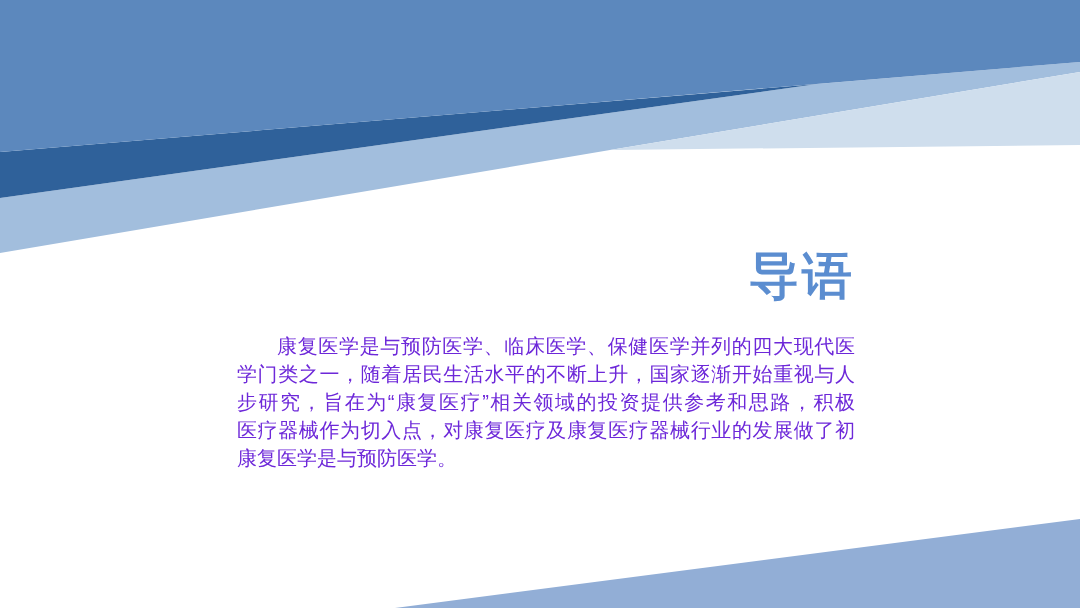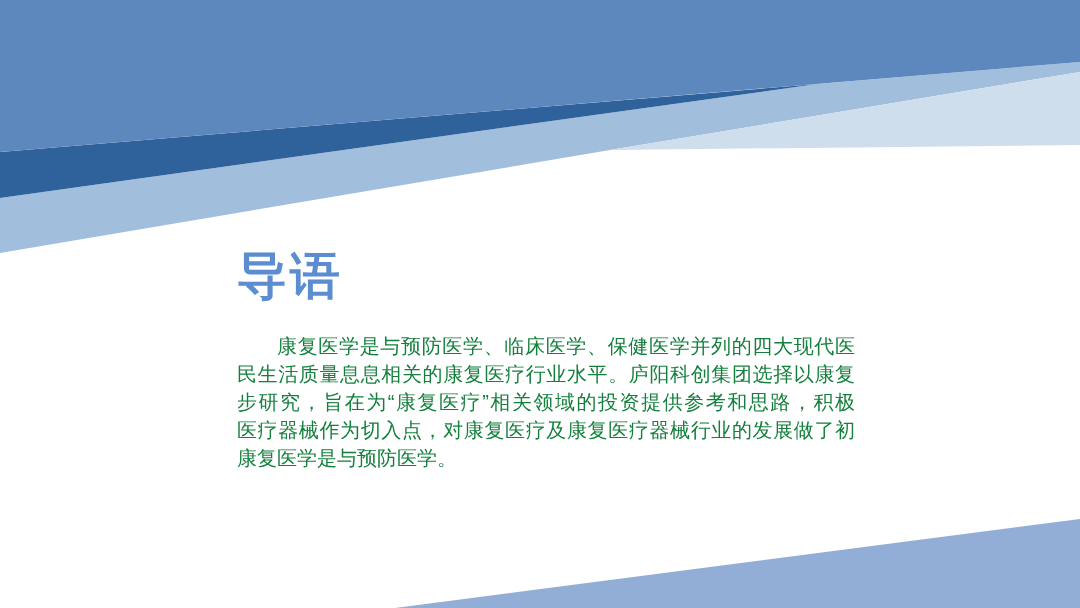--- a/index.html
+++ b/index.html
@@ -27,21 +27,21 @@
   .title {
     position: absolute;
     left: 237px;
     top: 250px;
     width: 618px;
     margin: 0;
     font-size: 50px;
     line-height: 52px;
     font-weight: bold;
     letter-spacing: 3px;
-    text-align: left;
+    text-align: right;
   }
   .body {
     position: absolute;
     left: 237px;
     top: 332px;
     width: 618px;
     font-size: 20px;
     line-height: 28px;
     font-weight: 400;
   }
@@ -64,21 +64,21 @@
   <svg class="bg" viewBox="0 0 1080 608" preserveAspectRatio="none">
     <polygon points="0,198 817,84 1080,62 1080,72 610,150 0,253" fill="#a2bedd"></polygon>
     <polygon points="610,150 1080,72 1080,145" fill="#cfdeed"></polygon>
     <polygon points="0,152 817,84 0,198" fill="#2f619a"></polygon>
     <polygon points="0,0 1080,0 1080,62 0,152" fill="#5c88bd"></polygon>
     <polygon points="395,608 1080,519 1080,608" fill="#92aed6"></polygon>
   </svg>
 
   <h1 class="title" style="color: rgb(91, 141, 208);">导语</h1>
 
-  <div class="body" style="color: #15803d;">
+  <div class="body" style="color: #6d28d9;">
     <div class="line just indent">康复医学是与预防医学、临床医学、保健医学并列的四大现代医</div>
-    <div class="line just">民生活质量息息相关的康复医疗行业水平。庐阳科创集团选择以康复</div>
+    <div class="line just">学门类之一，随着居民生活水平的不断上升，国家逐渐开始重视与人</div>
     <div class="line just">步研究，旨在为“康复医疗”相关领域的投资提供参考和思路，积极</div>
     <div class="line just">医疗器械作为切入点，对康复医疗及康复医疗器械行业的发展做了初</div>
     <div class="line">康复医学是与预防医学。</div>
   </div>
 
 </div>
 
 </body></html>

